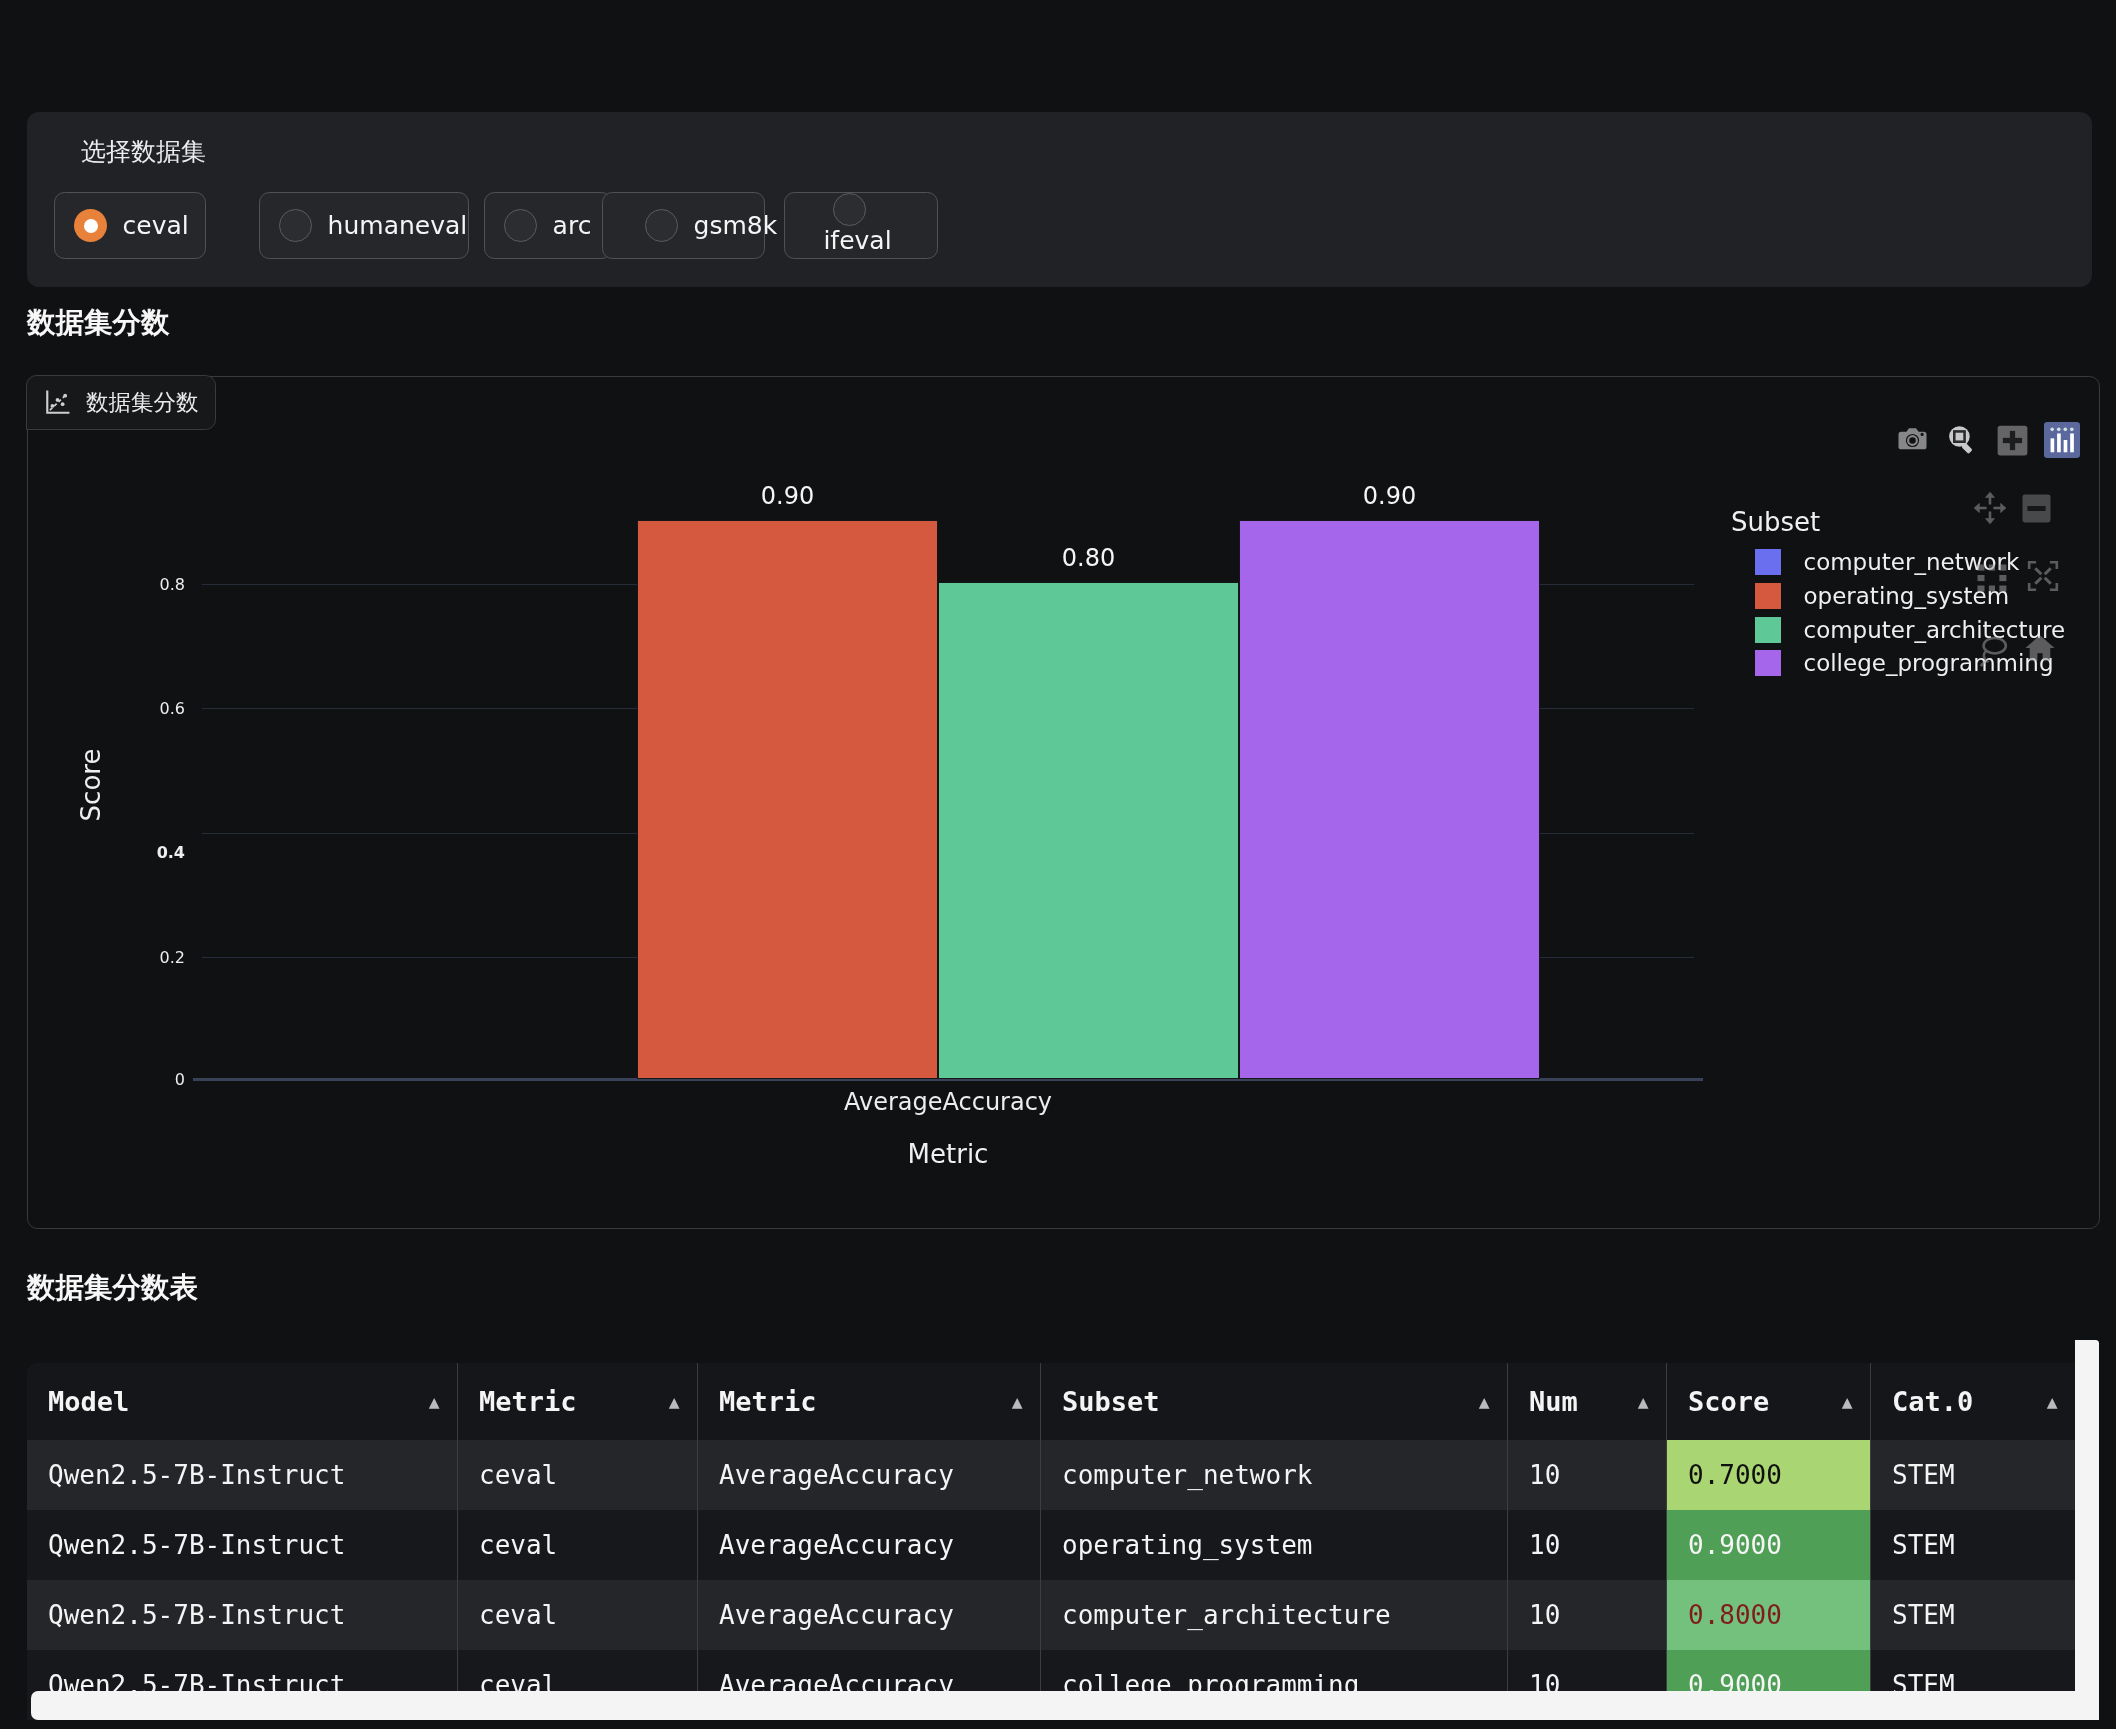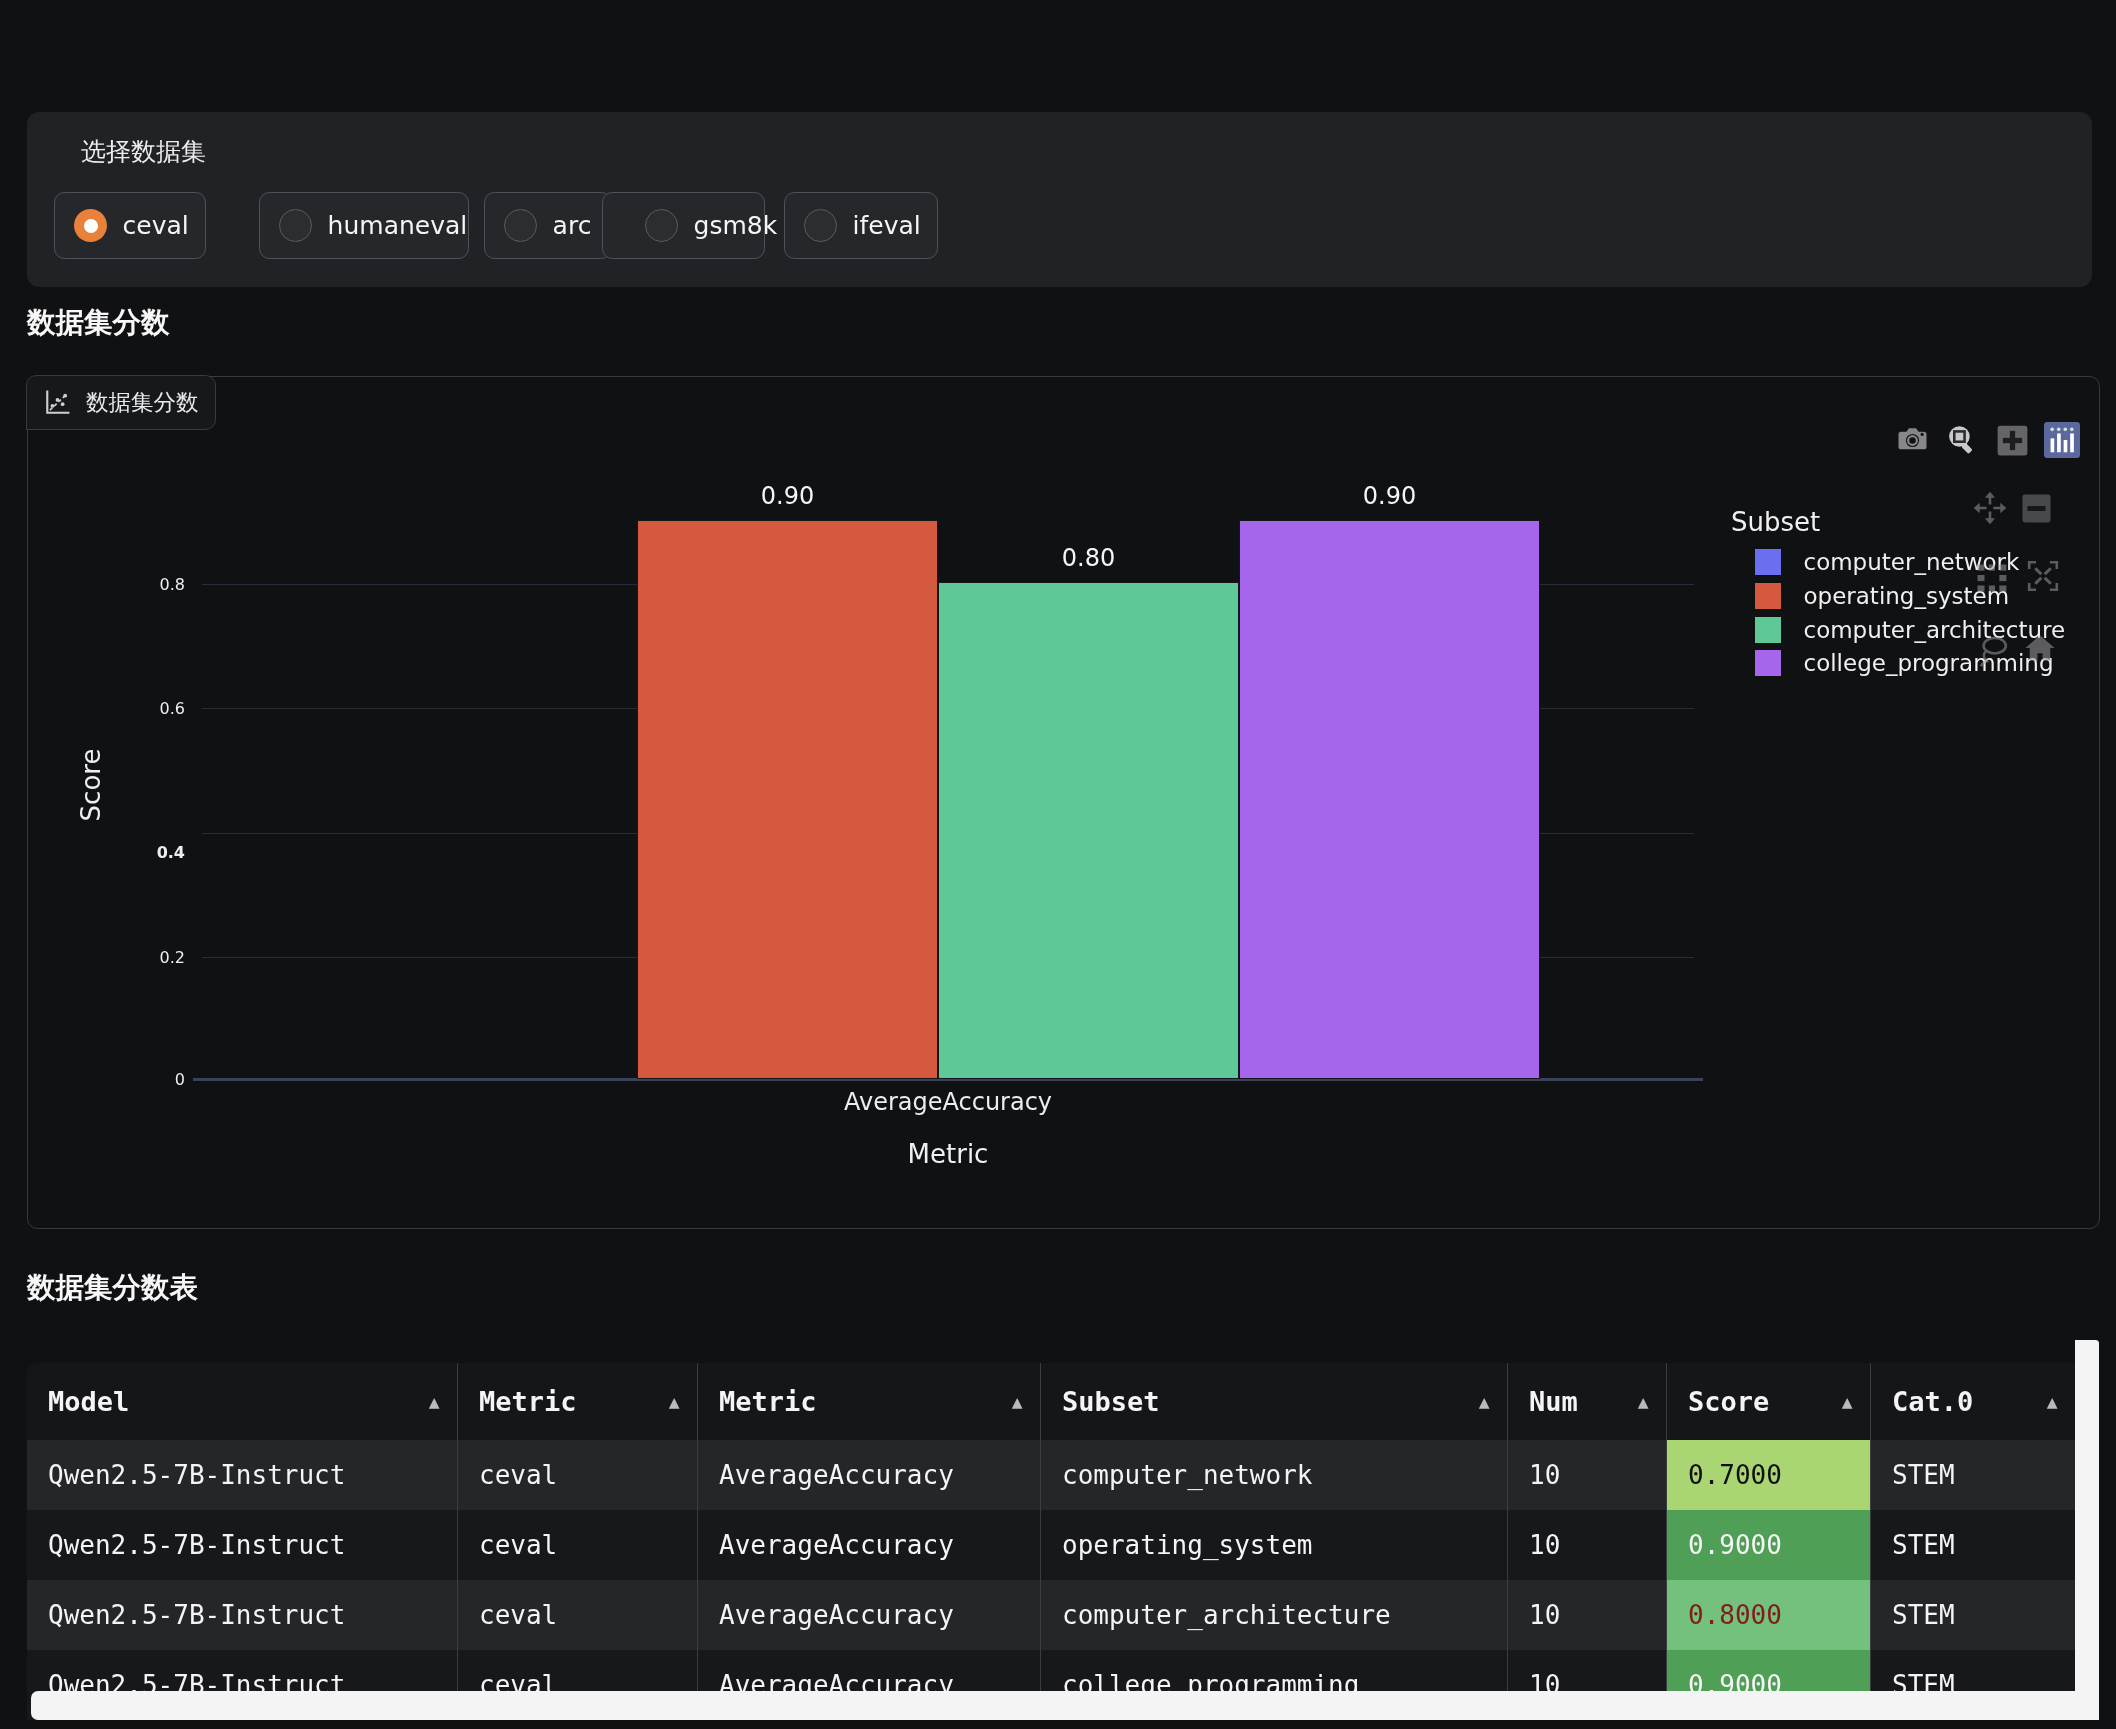--- a/index.html
+++ b/index.html
@@ -25,21 +25,21 @@
   .selector-title { position:absolute; left:54px; top:22.5px; font-size:25px; color:#ececee; }
   .chip {
     position:absolute; top:80px; height:67px; background:#26272b;
     border:1.7px solid #515257; border-radius:10.4px;
     display:flex; align-items:center; padding:0 26px 0 19px; cursor:pointer;
   }
   .chip-0 { left:27px;  width:152px; }
   .chip-1 { left:232px; width:210px; }
   .chip-2 { left:457px; width:128px; }
   .chip-3 { left:575px; width:163px;padding-left:42px; }
-  .chip-4 { left:757px; width:154px; }
+  .chip-4 { left:757px; width:154px;flex-direction:column; }
   .radio { width:33px; height:33px; border-radius:50%; margin-right:15.6px; flex:0 0 auto; position:relative; background:#2c2d31; border:1.7px solid #5b5c60; }
   .chip.selected .radio { background:#e8813a; border:none; }
   .chip.selected .radio::after {
     content:""; position:absolute; left:50%; top:50%; width:14px; height:14px;
     transform:translate(-50%,-50%); border-radius:50%; background:#ffffff;
   }
   .chip-label { font-size:25px; color:#f5f5f6; white-space:nowrap; }
   
   .section-heading { position:absolute; left:27px; font-size:28.5px; font-weight:bold; color:#f7f7f8; }
   .heading-scores { top:304px; }

